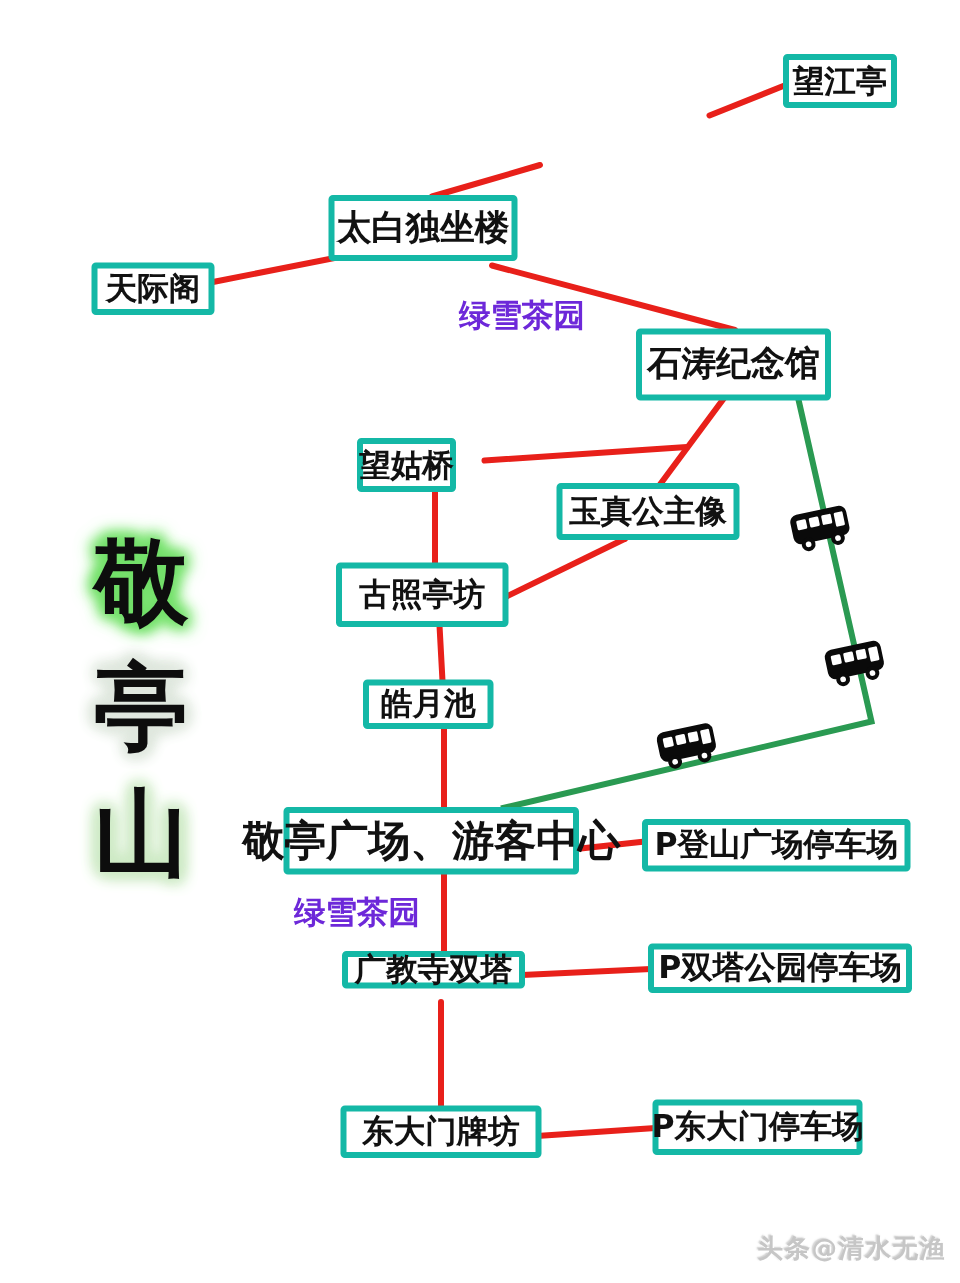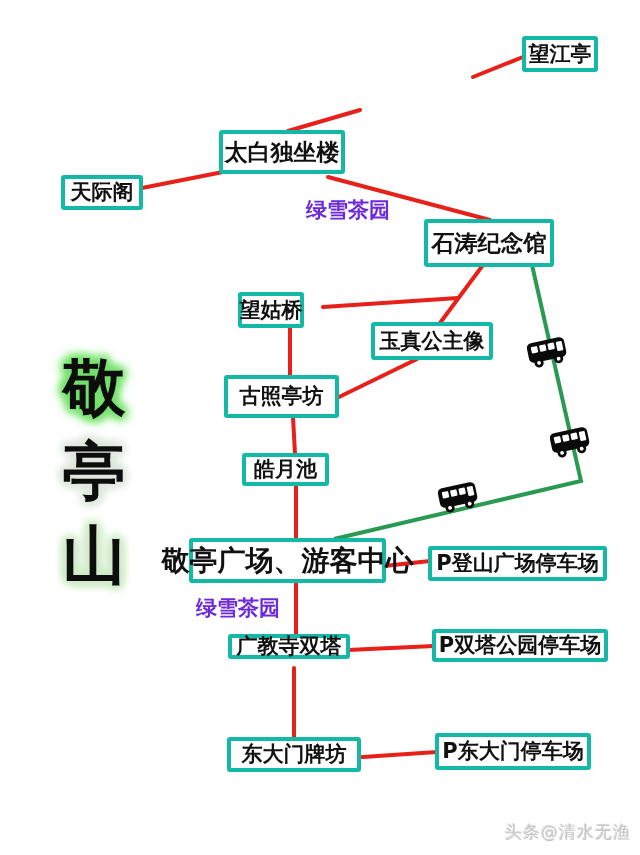--- a/index.html
+++ b/index.html
@@ -20,21 +20,21 @@
   }
   .title{
     position:absolute;left:54px;top:346px;width:80px;
     display:flex;flex-direction:column;align-items:center;
     font-size:63px;font-weight:800;color:#0d0d0d;line-height:84px;
   }
   .title .g1{text-shadow:0 0 8px #6ede66,0 0 14px #7ee272,3px 3px 10px #74e46c,-3px -3px 10px #74e46c,3px -3px 10px #90ec84,-3px 3px 10px #90ec84;}
   .title .g2{text-shadow:0 0 8px #e2e8e0,0 0 14px #dfe6df,3px 3px 10px #d8e4d6,-3px -3px 10px #d8e4d6,3px -3px 10px #e4ece2,-3px 3px 10px #e4ece2;}
   .title .g3{text-shadow:0 0 8px #cdeac4,0 0 14px #d4eccb,3px 3px 10px #c8e8c0,-3px -3px 10px #c8e8c0,3px -3px 10px #d9efd1,-3px 3px 10px #d9efd1;}
   .watermark{
-    position:absolute;left:505px;top:821px;font-size:17px;font-weight:400;
+    position:absolute;left:505px;top:821px;font-size:17px;font-weight:700;
     color:#c6c6c6;letter-spacing:1px;white-space:nowrap;
     text-shadow:1px 1px 0 rgba(255,255,255,.95),-1px -1px 1px rgba(120,120,120,.35);
   }
 </style>
 </head>
 <body>
 
 <div class="canvas">
 
   <svg class="lines" viewBox="0 0 640 855" xmlns="http://www.w3.org/2000/svg">
@@ -129,21 +129,21 @@
     </div>
 
   <div class="node" style="left:432px;top:629px;width:176px;height:33px">
     <span>P双塔公园停车场</span>
     </div>
 
   <div class="node" style="left:227px;top:737px;width:134px;height:35px">
     <span>东大门牌坊</span>
     </div>
 
-  <div class="node" style="left:435px;top:733px;width:156px;height:37px">
+  <div class="node" style="left:435px;top:733px;width:140px;height:37px">
     <span>P东大门停车场</span>
     </div>
 
   <div class="tea-label" style="left:306px;top:200px">绿雪茶园</div>
   <div class="tea-label" style="left:196px;top:598px">绿雪茶园</div>
 
   <div class="title">
     <span class="g1">敬</span>
     <span class="g2">亭</span>
     <span class="g3">山</span>

